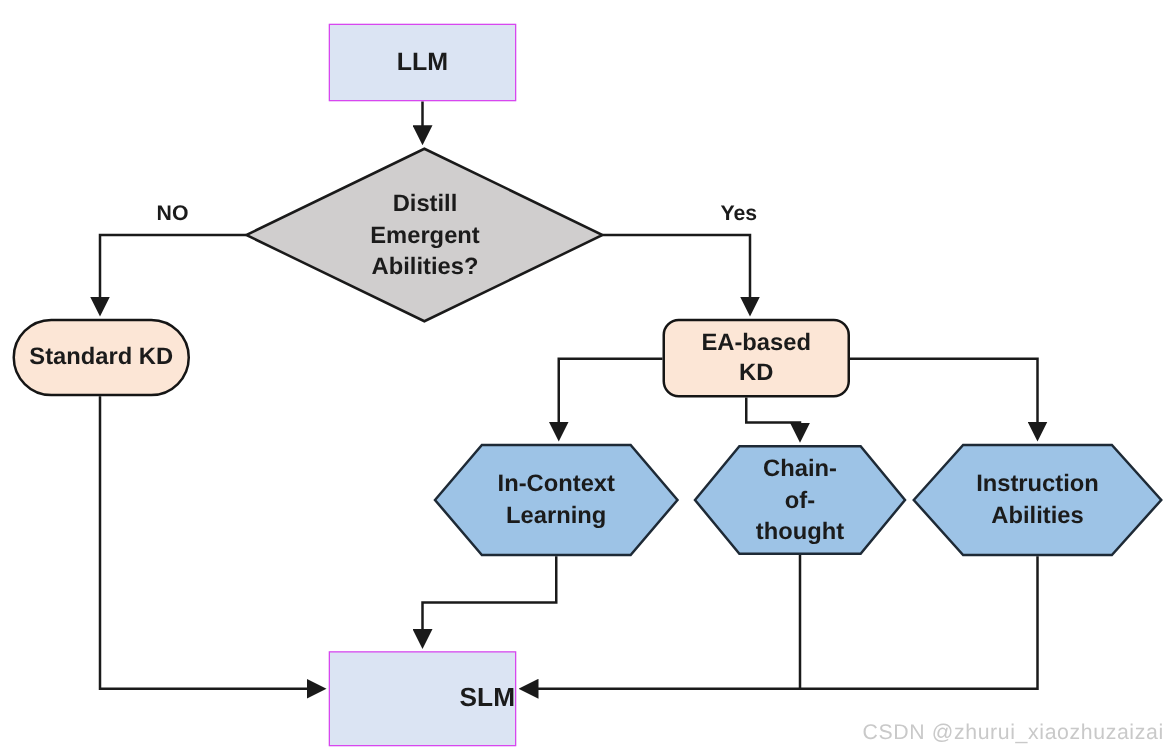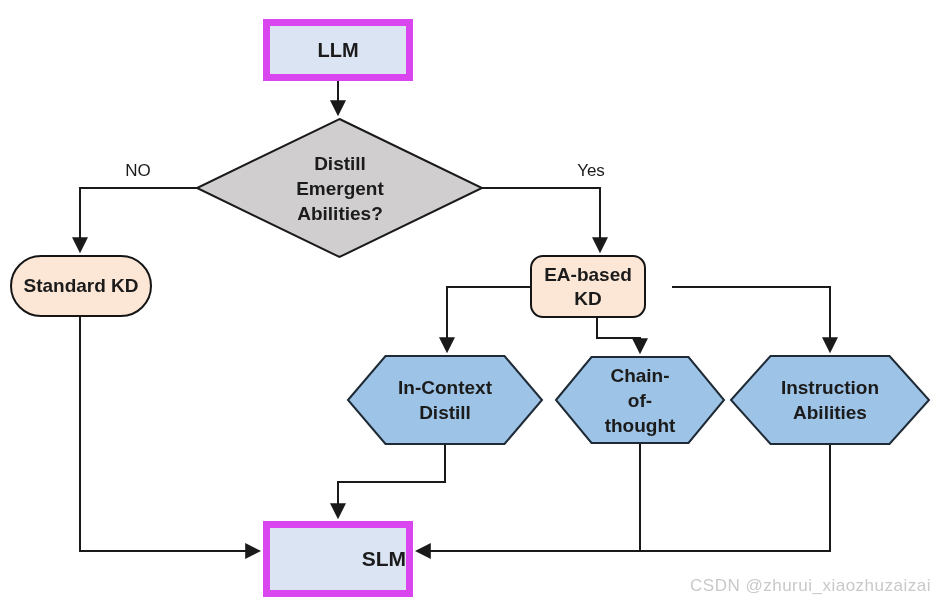--- a/index.html
+++ b/index.html
@@ -30,46 +30,46 @@
     color: #1b1b1b;
     box-sizing: border-box;
   }
   .node .label {
     position: relative;
     z-index: 1;
     white-space: pre-line;
   }
   .rect-node {
     background: #dbe4f3;
-    border: 7px solid #d946ef;
+    border: 1px solid #d946ef;
   }
   .pill-node {
     background: #fce6d6;
     border: 2px solid #151515;
     border-radius: 13px;
   }
   .shape-node { background: transparent; border: none; }
   .shape-node svg {
     position: absolute;
     left: 0; top: 0;
     overflow: visible;
     z-index: 0;
   }
   
   .node-llm       { left: 263px; top: 19px;  width: 150px; height: 62px; font-size: 20px; }
   .node-decision  { left: 197px; top: 118px; width: 286px; height: 140px; font-size: 19px; line-height: 25px; }
   .node-standard  { left: 10px;  top: 255px; width: 142px; height: 62px; font-size: 19px; border-radius: 31px; }
-  .node-ea        { left: 530px; top: 255px; width: 116px; height: 63px; font-size: 19px; line-height: 24px; }
+  .node-ea        { left: 530px; top: 255px; width: 150px; height: 63px; font-size: 19px; line-height: 24px; }
   .node-icl       { left: 347px; top: 355px; width: 196px; height: 90px; font-size: 19px; line-height: 25px; }
   .node-cot       { left: 555px; top: 356px; width: 170px; height: 88px; font-size: 19px; line-height: 25px; }
   .node-if        { left: 730px; top: 355px; width: 200px; height: 90px; font-size: 19px; line-height: 25px; }
   .node-slm       { left: 263px; top: 521px; width: 150px; height: 76px; font-size: 21px; justify-content: flex-end; }
   .edge-label {
     position: absolute;
-    font-weight: normal;
+    font-weight: bold;
     font-size: 17px;
     color: #1b1b1b;
   }
   .edge-label-no  { left: 118px; top: 161px; width: 40px; text-align: center; }
   .edge-label-yes { left: 530px; top: 161px; width: 42px; text-align: center; margin-left: 40px; }
   .watermark {
     position: absolute;
     right: 7px;
     bottom: 5px;
     font-size: 17px;
@@ -124,21 +124,21 @@
   <div class="node pill-node node-ea">
     <span class="label">EA-based
 KD</span>
   </div>
 
   <div class="node shape-node node-icl">
     <svg width="196" height="90" viewBox="0 0 196 90">
       <polygon points="1,45 38.5,1 157.5,1 195,45 157.5,89 38.5,89" fill="#9dc3e6" stroke="#1e2a36" stroke-width="2"></polygon>
     </svg>
     <span class="label">In-Context
-Distill</span>
+Learning</span>
   </div>
 
   <div class="node shape-node node-cot">
     <svg width="170" height="88" viewBox="0 0 170 88">
       <polygon points="1,44 36.5,1 133.5,1 169,44 133.5,87 36.5,87" fill="#9dc3e6" stroke="#1e2a36" stroke-width="2"></polygon>
     </svg>
     <span class="label">Chain-
 of-
 thought</span>
   </div>

